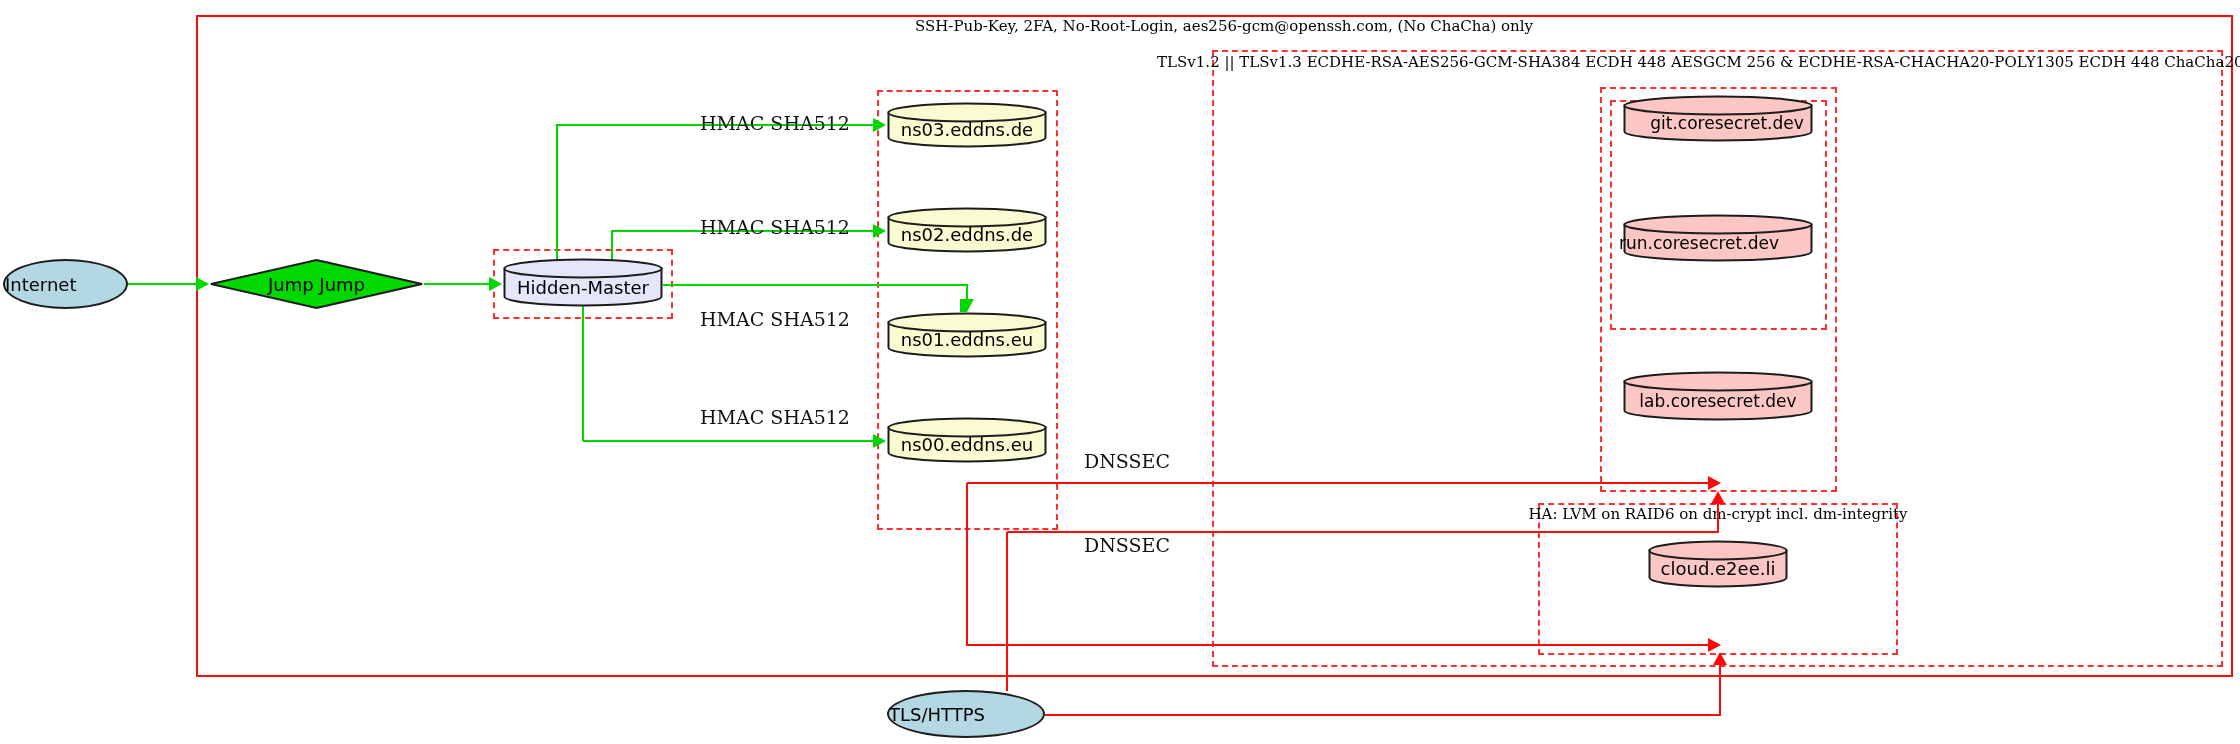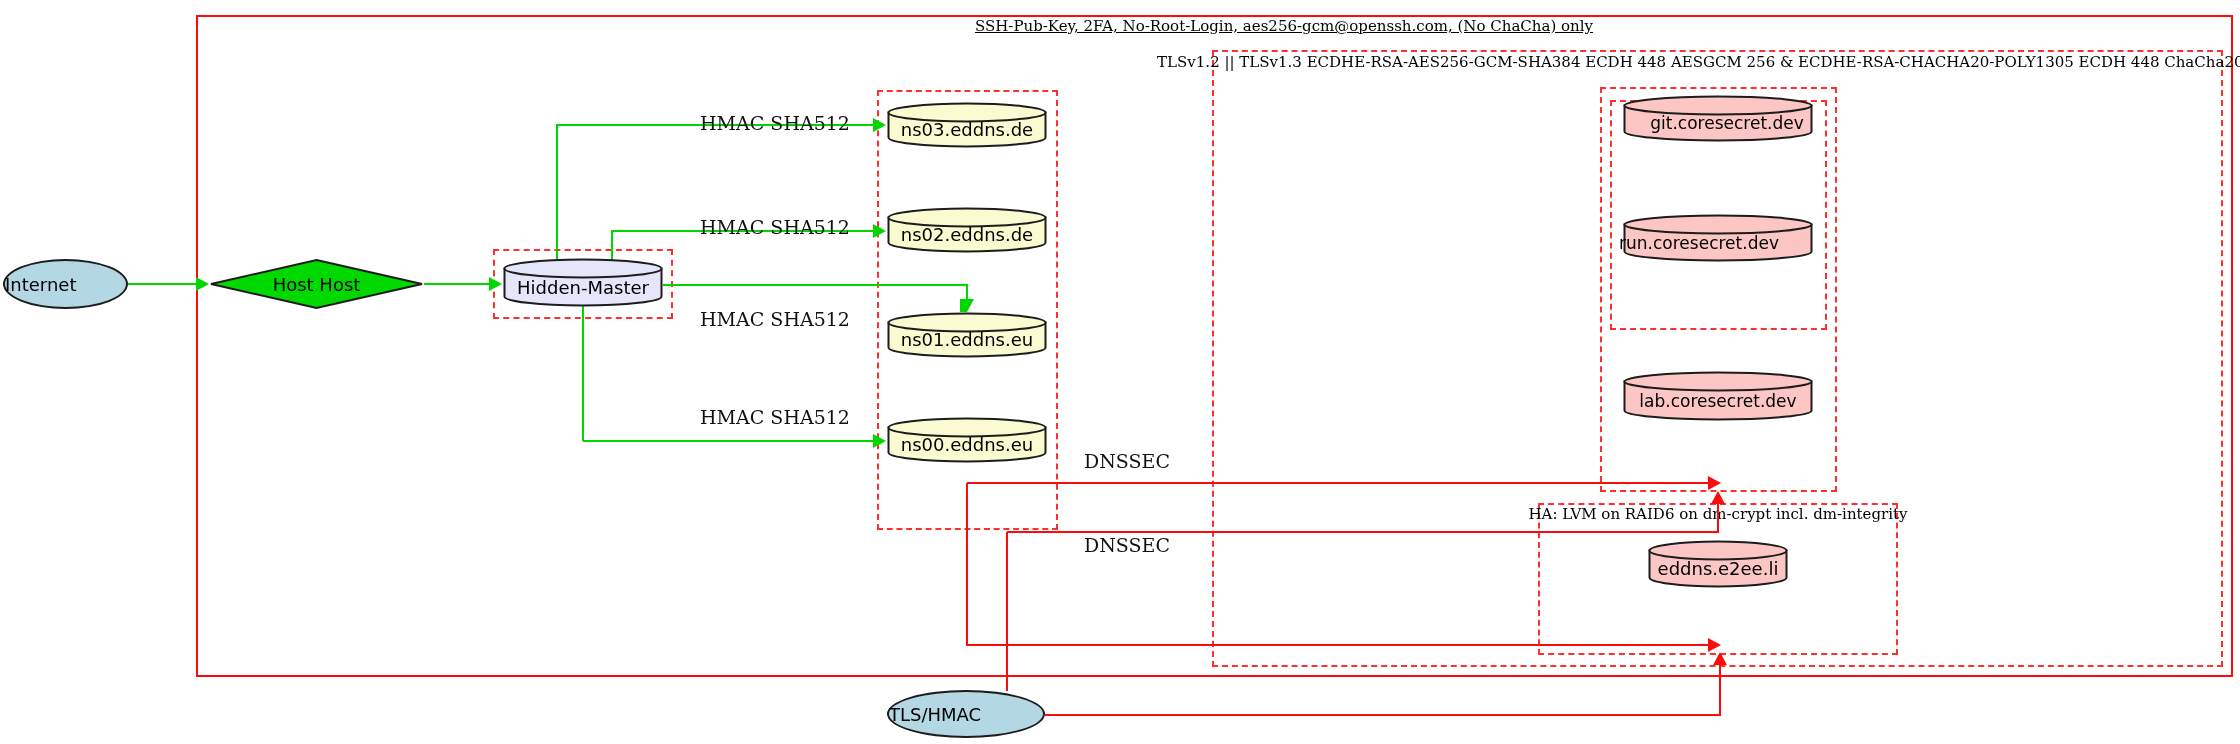--- a/index.html
+++ b/index.html
@@ -49,21 +49,21 @@
 <div class="canvas">
 
   <div class="box solid-box" style="left:196px;top:15px;width:2037px;height:662px;"></div>
   <div class="box dash-box" style="left:1212px;top:50px;width:1011px;height:617px;"></div>
   <div class="box dash-box" style="left:877px;top:90px;width:181px;height:440px;"></div>
   <div class="box dash-box" style="left:493px;top:249px;width:180px;height:70px;"></div>
   <div class="box dash-box" style="left:1600px;top:87px;width:237px;height:405px;"></div>
   <div class="box dash-box" style="left:1610px;top:100px;width:217px;height:230px;"></div>
   <div class="box dash-box" style="left:1538px;top:503px;width:360px;height:152px;"></div>
 
-  <div class="cluster-label" style="left:1284px;top:17px;text-decoration:underline;">SSH-Pub-Key, 2FA, No-Root-Login, aes256-gcm@openssh.com, (No ChaCha) only</div>
+  <div class="cluster-label" style="left:1224px;top:17px;">SSH-Pub-Key, 2FA, No-Root-Login, aes256-gcm@openssh.com, (No ChaCha) only</div>
   <div class="cluster-label" style="left:1717px;top:53px;">TLSv1.2 || TLSv1.3 ECDHE-RSA-AES256-GCM-SHA384 ECDH 448 AESGCM 256 &amp; ECDHE-RSA-CHACHA20-POLY1305 ECDH 448 ChaCha20 256</div>
   <div class="cluster-label" style="left:1718px;top:505px;">HA: LVM on RAID6 on dm-crypt incl. dm-integrity</div>
 
   <div class="hline g" style="left:128px;top:283px;width:68px;"></div>
   <div class="arrow ar-r ag" style="left:196px;top:277px;"></div>
 
   <div class="hline g" style="left:424px;top:283px;width:65px;"></div>
   <div class="arrow ar-r ag" style="left:489px;top:277px;"></div>
 
   <div class="vline g" style="left:556px;top:124px;height:137px;"></div>
@@ -106,21 +106,21 @@
   <div class="edge-label" style="left:1127px;top:534px;">DNSSEC</div>
 
   <div class="ellipse" style="left:3px;top:259px;width:125px;height:50px;">
     <span class="node-label">Internet</span>
   </div>
 
   <div class="diamond" style="left:209px;top:258px;width:215px;height:52px;">
     <svg width="215" height="52" viewBox="0 0 215 52">
       <polygon points="107.5,2 213,26 107.5,50 2,26" style="fill:var(--node-green);stroke:var(--node-border);stroke-width:2;"></polygon>
     </svg>
-    <div class="node-label">Host Host</div>
+    <div class="node-label">Jump Jump</div>
   </div>
 
   <div class="cylinder" style="left:503px;top:258px;width:160px;height:49px;">
       <svg class="cyl-svg" width="160" height="49" viewBox="0 0 160 49">
         <path d="M 1.5 10.5 L 1.5 38.5 A 78.5 9 0 0 0 158.5 38.5 L 158.5 10.5 Z" fill="#e6e6fa" stroke="#1c1c1c" stroke-width="2"></path>
         <ellipse cx="80" cy="10.5" rx="78.5" ry="9" fill="#e6e6fa" stroke="#1c1c1c" stroke-width="2"></ellipse>
       </svg>
     <div class="node-label">Hidden-Master</div>
   </div>
 
@@ -172,20 +172,20 @@
         <path d="M 1.5 10.5 L 1.5 39.5 A 93.5 9 0 0 0 188.5 39.5 L 188.5 10.5 Z" fill="#fcc6c4" stroke="#1c1c1c" stroke-width="2"></path>
         <ellipse cx="95" cy="10.5" rx="93.5" ry="9" fill="#fcc6c4" stroke="#1c1c1c" stroke-width="2"></ellipse>
       </svg>
     <div class="node-label small">lab.coresecret.dev</div>
   </div>
   <div class="cylinder" style="left:1648px;top:540px;width:140px;height:48px;">
       <svg class="cyl-svg" width="140" height="48" viewBox="0 0 140 48">
         <path d="M 1.5 10.5 L 1.5 37.5 A 68.5 9 0 0 0 138.5 37.5 L 138.5 10.5 Z" fill="#fcc6c4" stroke="#1c1c1c" stroke-width="2"></path>
         <ellipse cx="70" cy="10.5" rx="68.5" ry="9" fill="#fcc6c4" stroke="#1c1c1c" stroke-width="2"></ellipse>
       </svg>
-    <div class="node-label">eddns.e2ee.li</div>
+    <div class="node-label">cloud.e2ee.li</div>
   </div>
 
   <div class="ellipse" style="left:887px;top:690px;width:158px;height:48px;">
-    <span class="node-label">TLS/HMAC</span>
+    <span class="node-label">TLS/HTTPS</span>
   </div>
 
 </div>
 
 </body></html>

